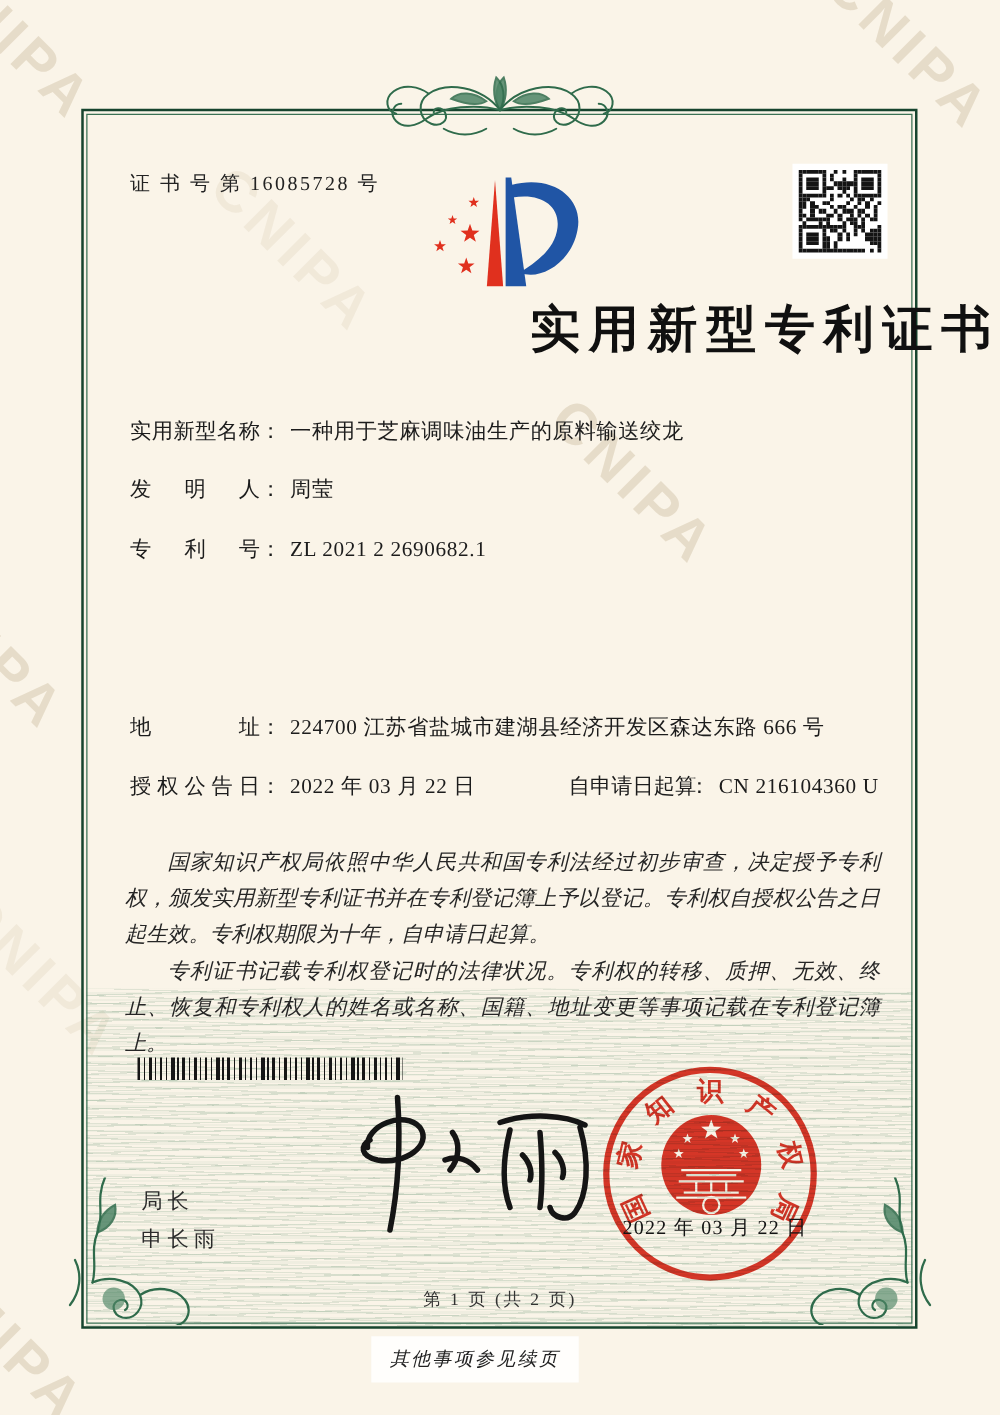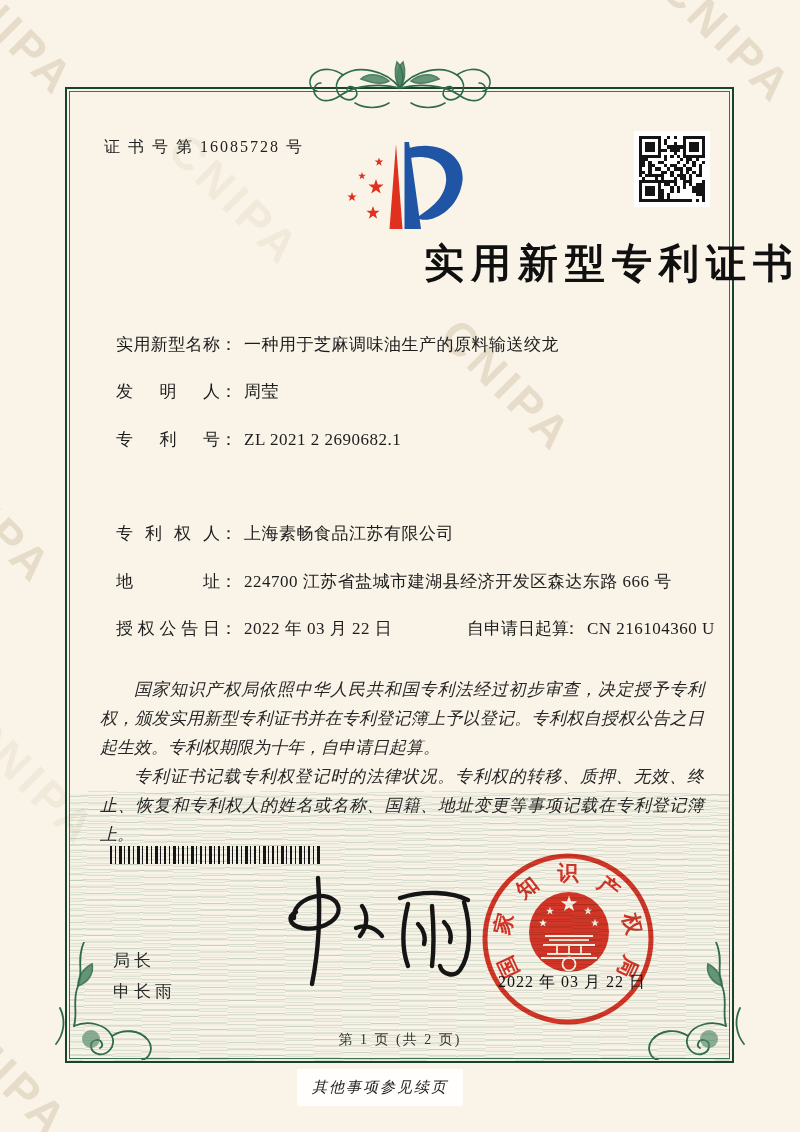--- a/index.html
+++ b/index.html
@@ -29,21 +29,21 @@
   .title{position:absolute;left:0;top:236px;width:100%;text-align:right;
          font-weight:bold;font-size:40px;letter-spacing:7px;color:#101010;}
 
   .qr{position:absolute;left:634px;top:131px;width:76px;height:76px;background:#fff;
       padding:5px;box-sizing:border-box;}
   .qr-grid{display:grid;grid-template-columns:repeat(21,1fr);grid-template-rows:repeat(21,1fr);
       width:66px;height:66px;}
   .qr-grid .q{background:#141414;}
 
   .field-row{position:absolute;left:104px;font-size:17px;color:#1c1c1c;white-space:nowrap;}
-  .flabel{display:inline-block;width:104px;text-align:justify;text-align-last:justify;margin-left:12px;}
+  .flabel{display:inline-block;width:104px;text-align:justify;text-align-last:justify;}
   .colon{margin-right:7px;}
   .fvalue{letter-spacing:0.5px;text-align:center;}
   .pair2{position:absolute;left:351px;top:0;}
   .pair2 .flabel{width:96px;}
 
   .body-text{position:absolute;left:100px;top:655px;width:604px;font-style:italic;
              font-size:17px;line-height:29px;color:#262626;text-align:justify;margin-top:20px;}
   .body-text p{margin:0;text-indent:2em;}
 
   .barcode{position:absolute;left:110px;top:846px;width:212px;height:18px;
@@ -580,23 +580,20 @@
   <div class="title">实用新型专利证书</div>
 
   <div class="field-row" style="top:333px;">
     <span class="flabel">实用新型名称</span><span class="colon">：</span><span class="fvalue">一种用于芝麻调味油生产的原料输送绞龙</span>
   </div>
   <div class="field-row" style="top:380px;">
     <span class="flabel">发明人</span><span class="colon">：</span><span class="fvalue">周莹</span>
   </div>
   <div class="field-row" style="top:428px;">
     <span class="flabel">专利号</span><span class="colon">：</span><span class="fvalue">ZL 2021 2 2690682.1</span>
-  </div>
-  <div class="field-row" style="top:522px;">
-    <span class="flabel">专利权人</span><span class="colon">：</span><span class="fvalue">上海素畅食品江苏有限公司</span>
   </div>
   <div class="field-row" style="top:570px;">
     <span class="flabel">地址</span><span class="colon">：</span><span class="fvalue">224700 江苏省盐城市建湖县经济开发区森达东路 666 号</span>
   </div>
   <div class="field-row" style="top:617px;">
     <span class="flabel">授权公告日</span><span class="colon">：</span><span class="fvalue">2022 年 03 月 22 日</span>
     <span class="pair2">
       <span class="flabel">自申请日起算</span><span class="colon">：</span><span class="fvalue">CN 216104360 U</span>
     </span>
   </div>

